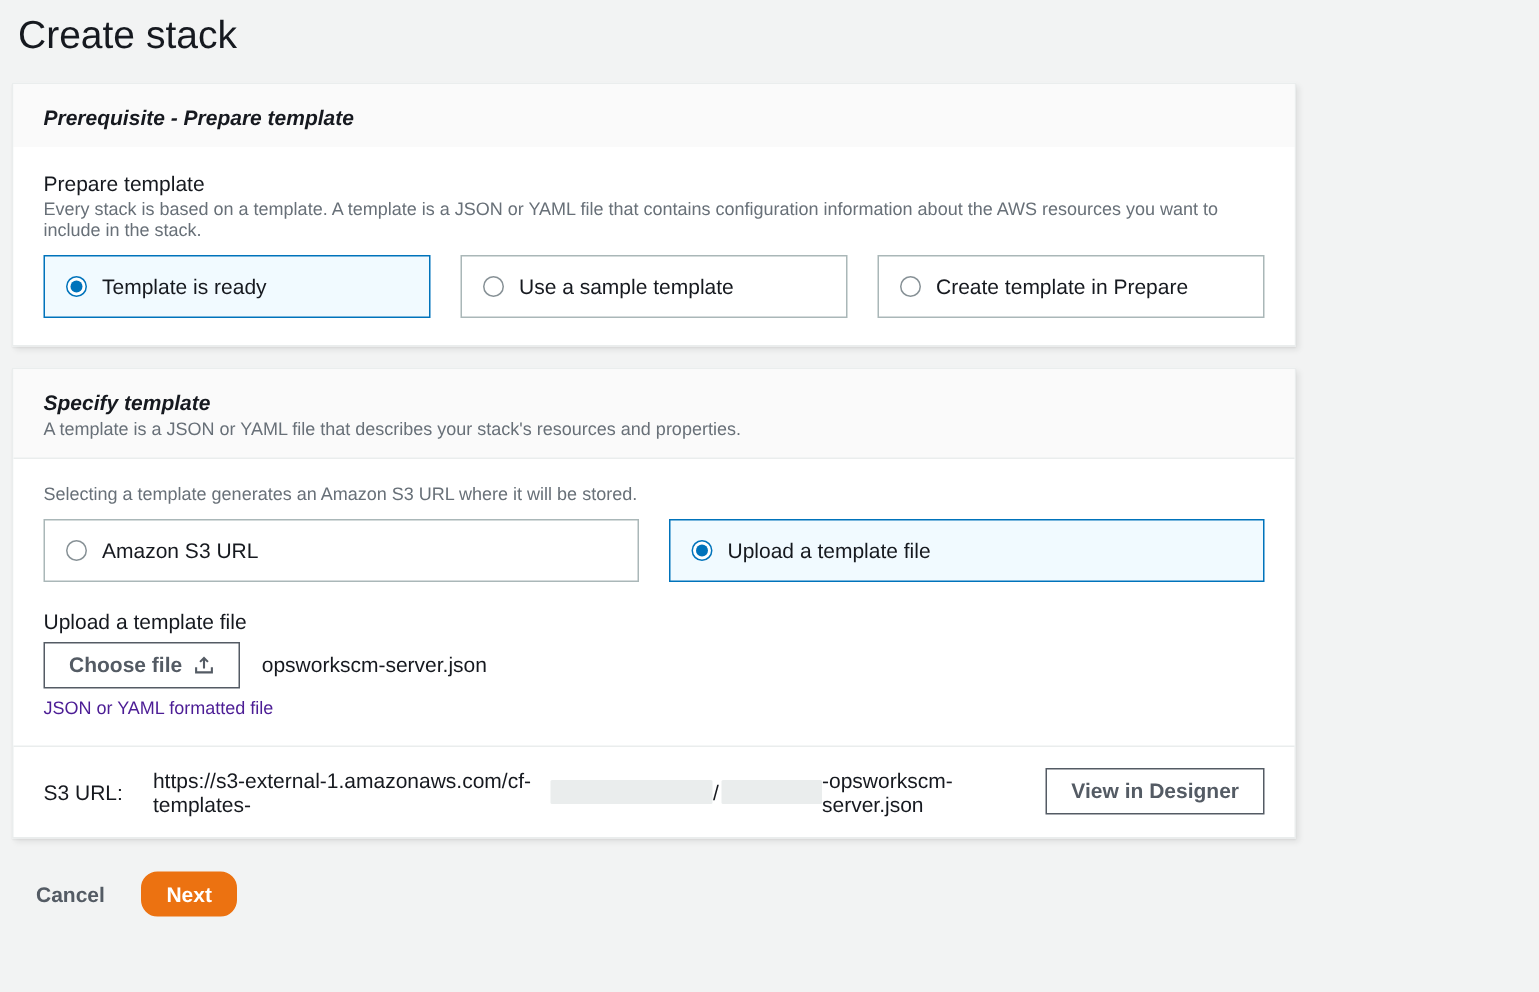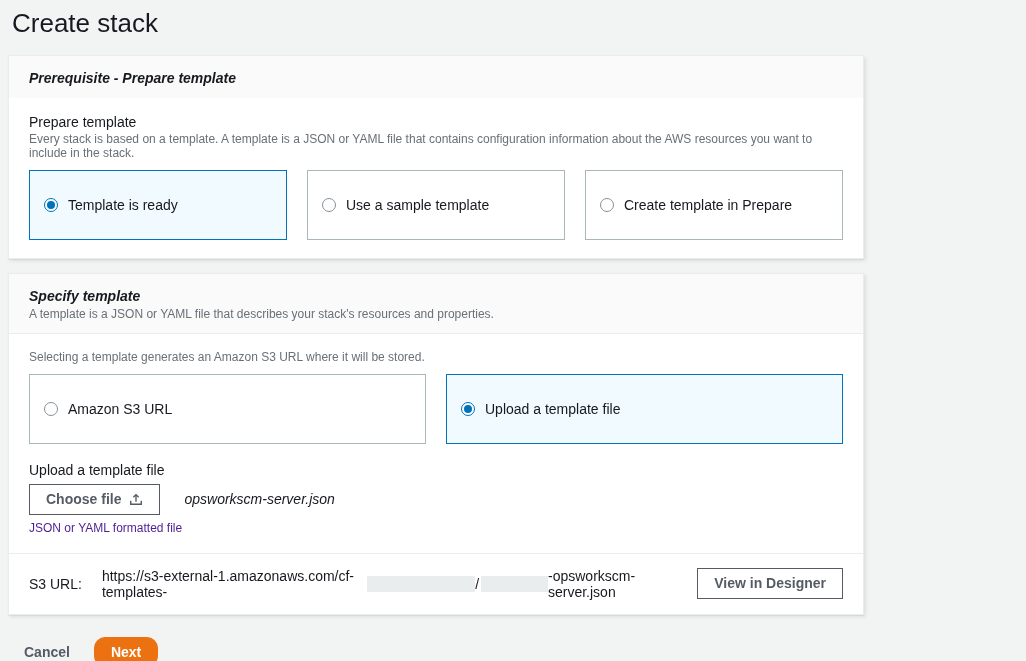--- a/index.html
+++ b/index.html
@@ -63,21 +63,21 @@
     color: #687078;
     margin: 0 0 10px 0;
   }
   .radio-row {
     display: flex;
     gap: 20px;
   }
   .radio-tile {
     flex: 1;
     border: 1px solid #aab7b8;
-    padding: 26px 14px;
+    padding: 12px 14px;
     font-size: 14px;
     display: flex;
     align-items: center;
     gap: 10px;
     cursor: pointer;
     background: #fff;
   }
   .radio-tile.selected {
     border-color: #0073bb;
     background: #f1faff;
@@ -98,21 +98,21 @@
     width: 8px; height: 8px;
     border-radius: 50%;
     background: #0073bb;
     display: none;
   }
   .radio-tile.selected .radio-dot .inner { display: block; }
   .radio-row.two .radio-tile { flex: 1; }
   .upload-row {
     display:flex;
     align-items:center;
-    gap:24px;
+    gap:14px;
     margin-bottom:6px;
   }
   .btn {
     font-size: 14px;
     padding: 6px 16px;
     border: 1px solid #545b64;
     background: #fff;
     color: #545b64;
     font-weight: 700;
     cursor: pointer;
@@ -127,21 +127,20 @@
     color: #fff;
     border-radius: 11px;
   }
   .btn.text {
     border:none;
     background:none;
     color:#545b64;
     font-weight:700;
   }
   .filename {
-    font-style: italic;
     font-size: 14px;
     color: #16191f;
   }
   .hint {
     font-size: 12px;
     color: #4c1d95;
   }
   .s3-row {
     border-top:1px solid #eaeded;
     padding: 14px 20px;

